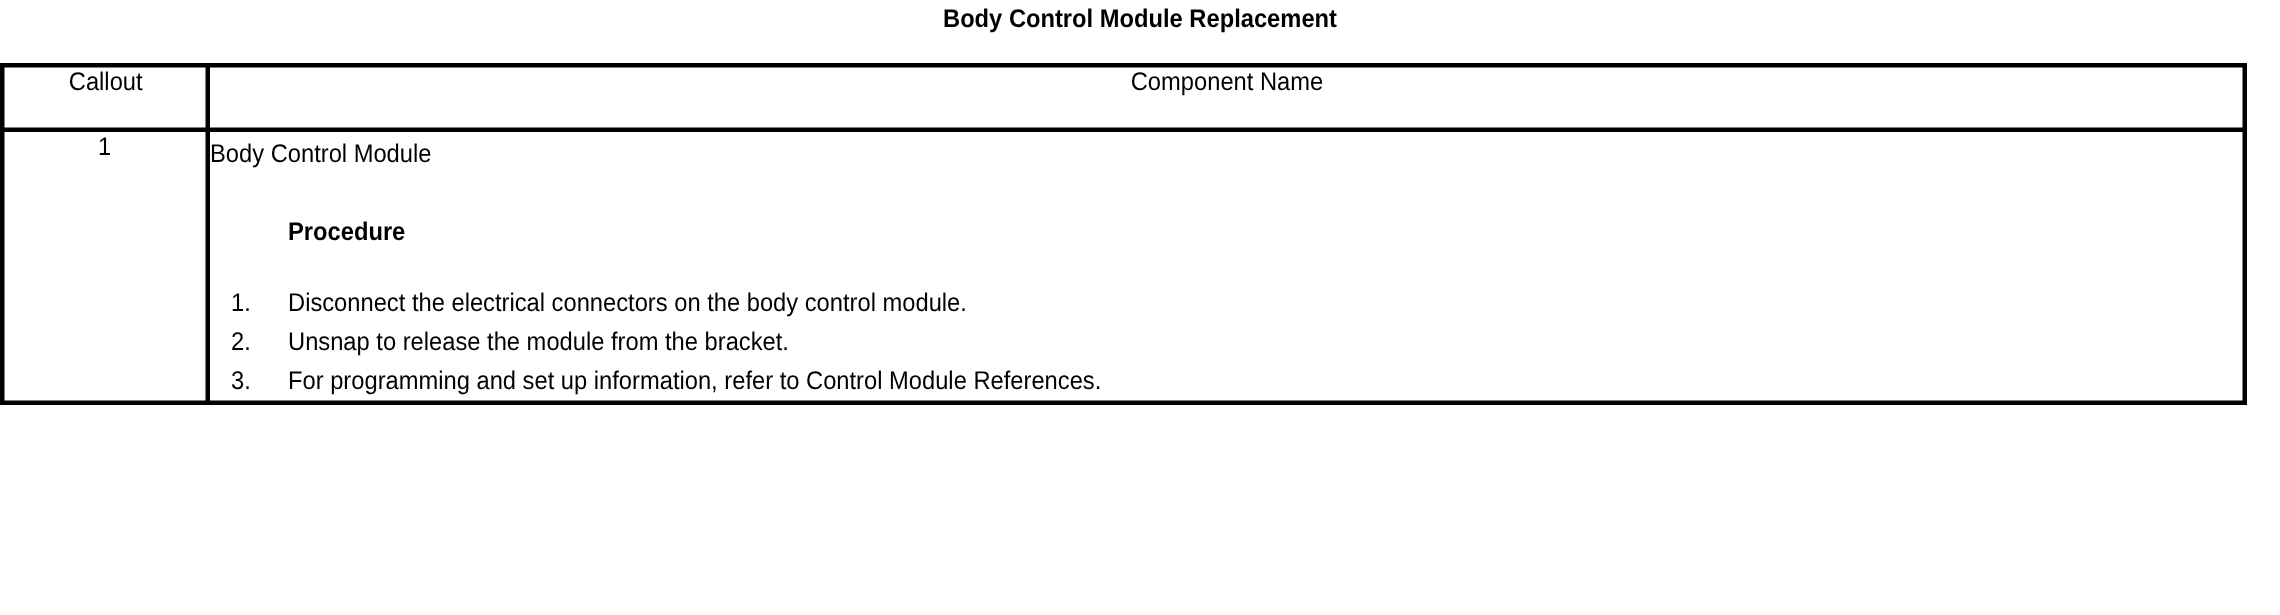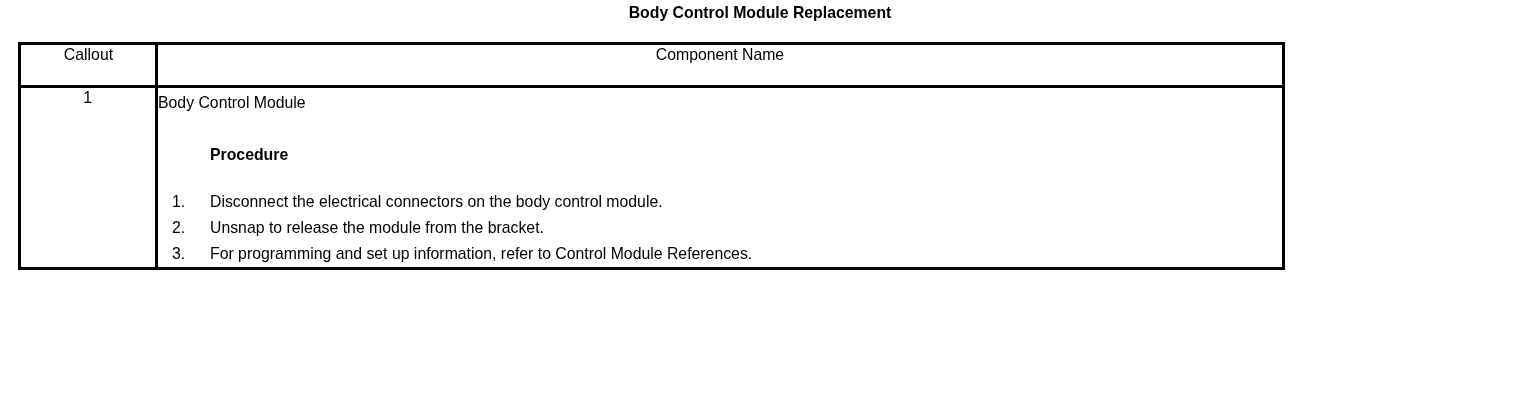--- a/index.html
+++ b/index.html
@@ -33,23 +33,23 @@
     font-weight: bold;
     letter-spacing: 0px;
     line-height: 22px;
     transform: scaleX(0.93);
     transform-origin: center top;
   }
 
   
   .proc-table {
     position: absolute;
-    left: 18px;
+    left: 0;
     top: 42px;
-    width: 1267px;
+    width: 1498px;
     border-collapse: collapse;
     table-layout: fixed;
   }
   .proc-table td, .proc-table th {
     border: 3px solid #000000;
     padding: 0;
     vertical-align: top;
     font-weight: normal;
   }
 

